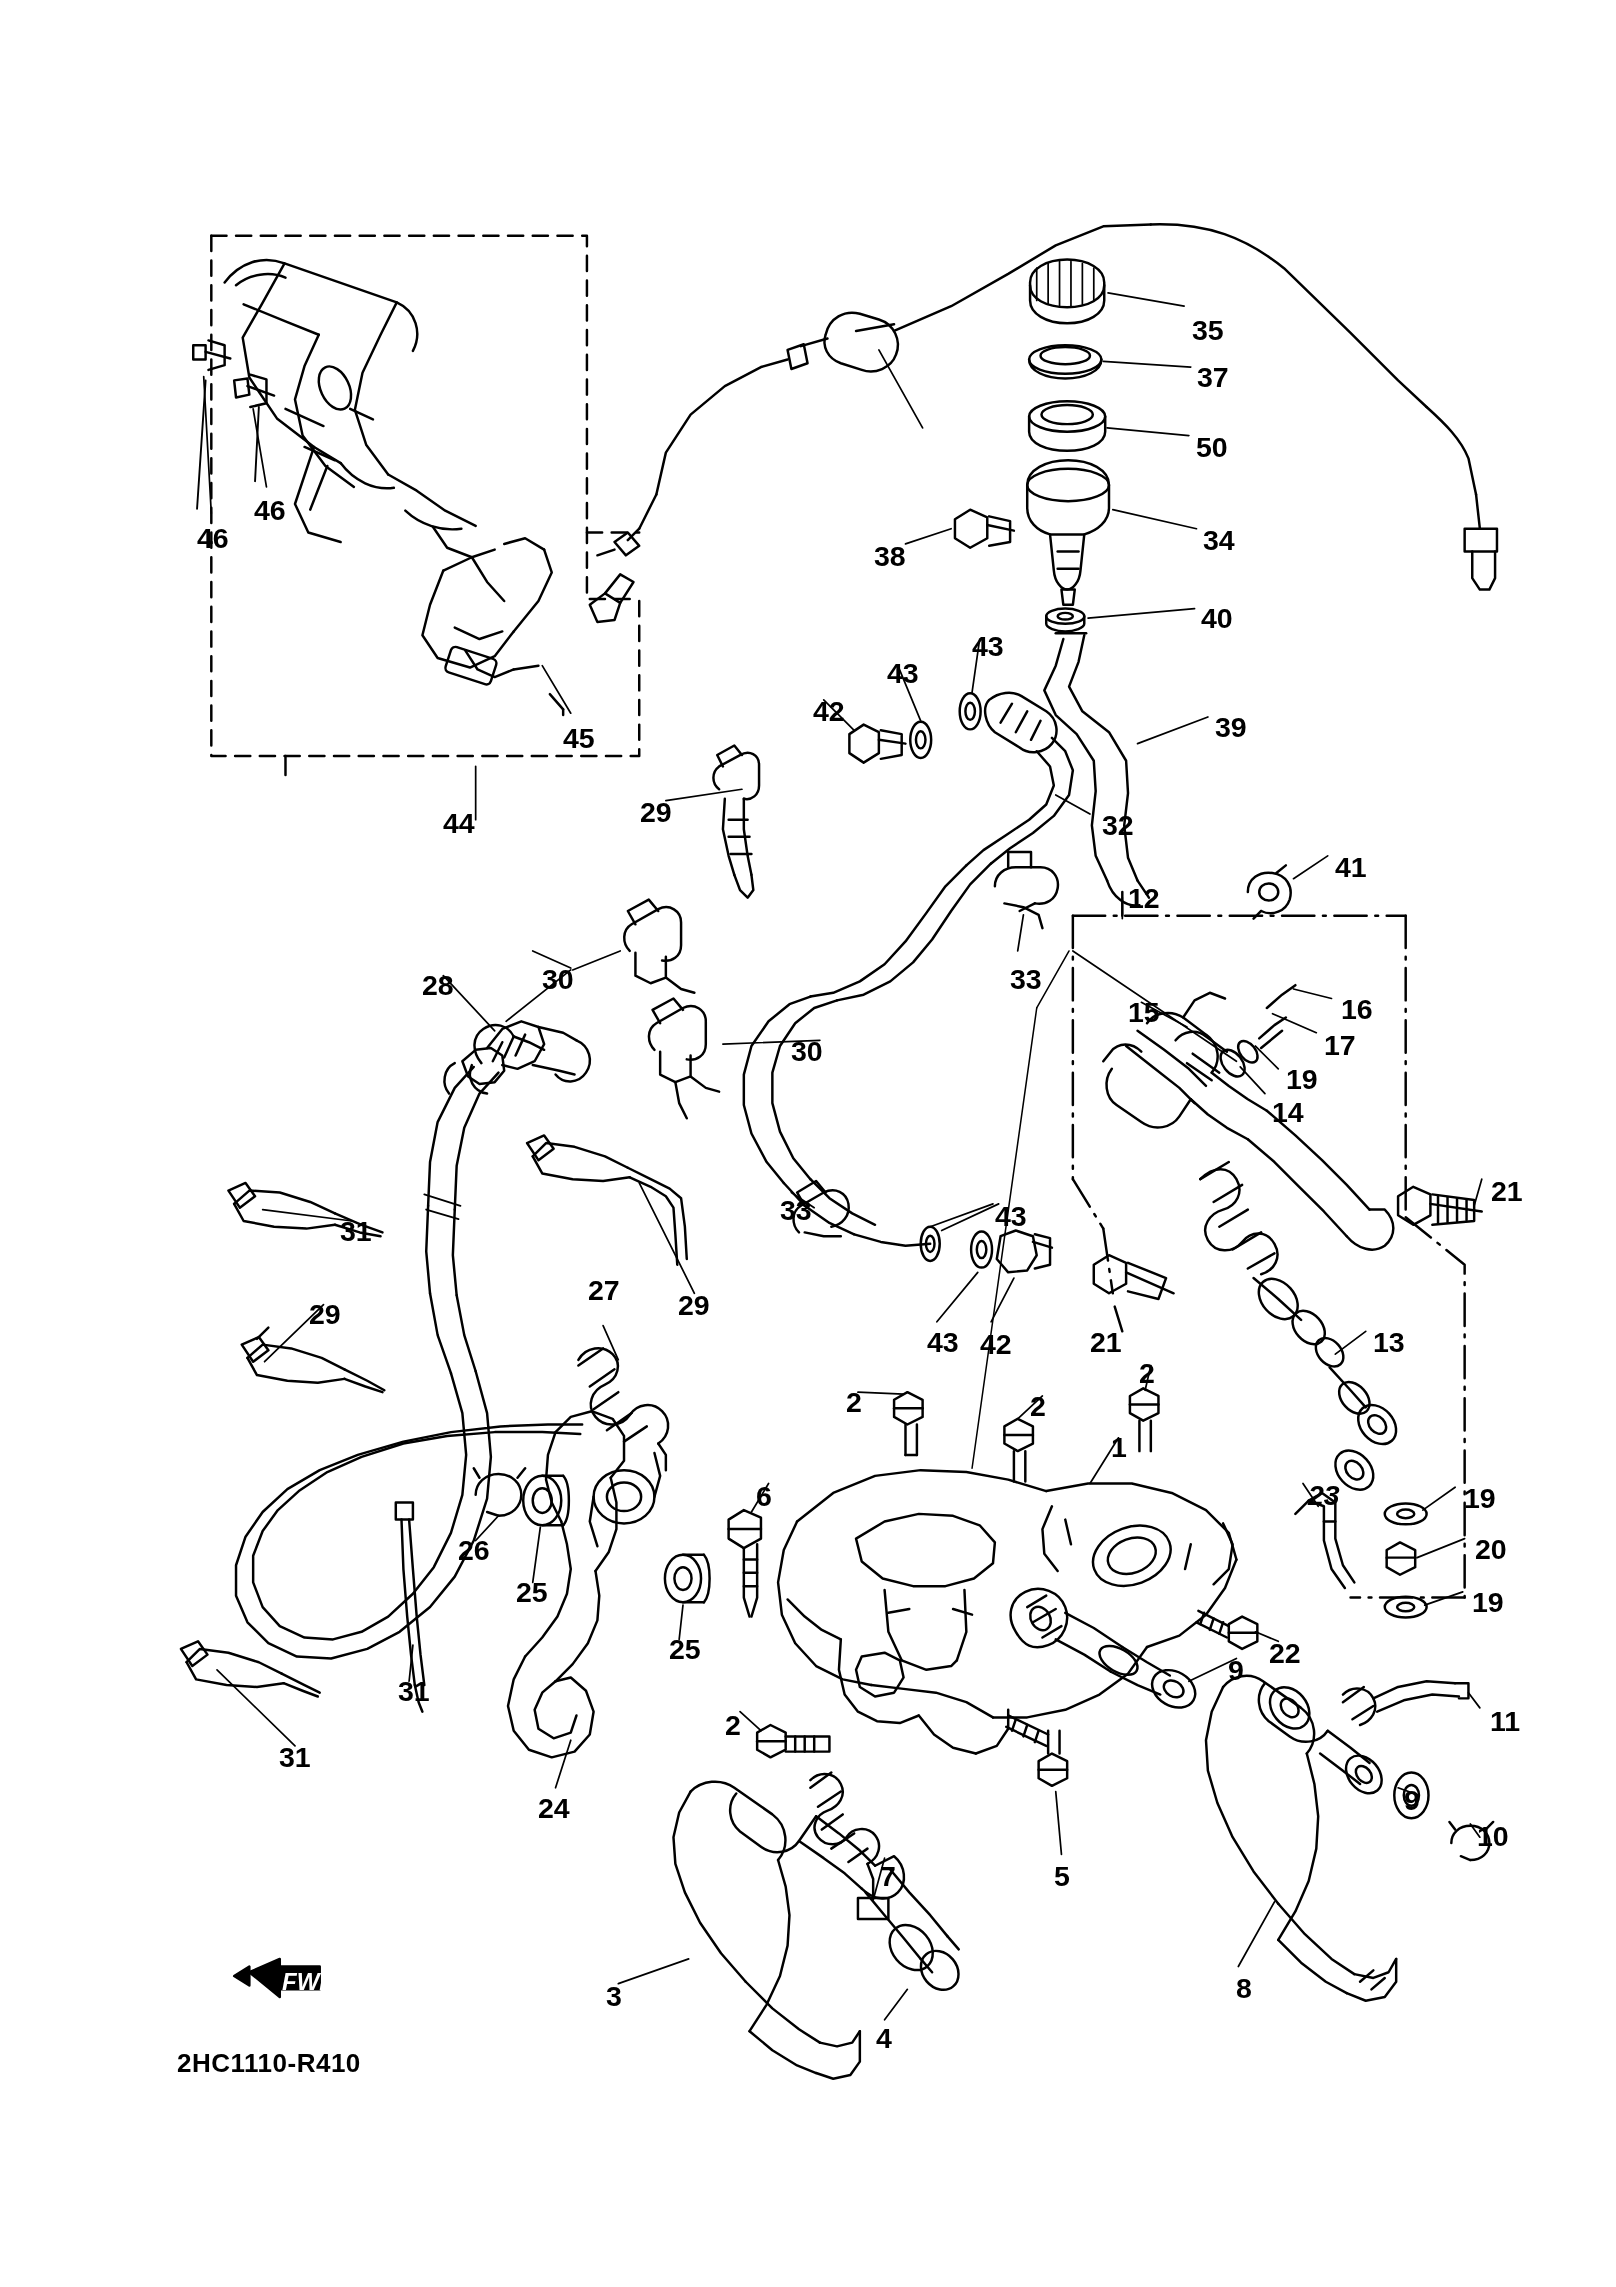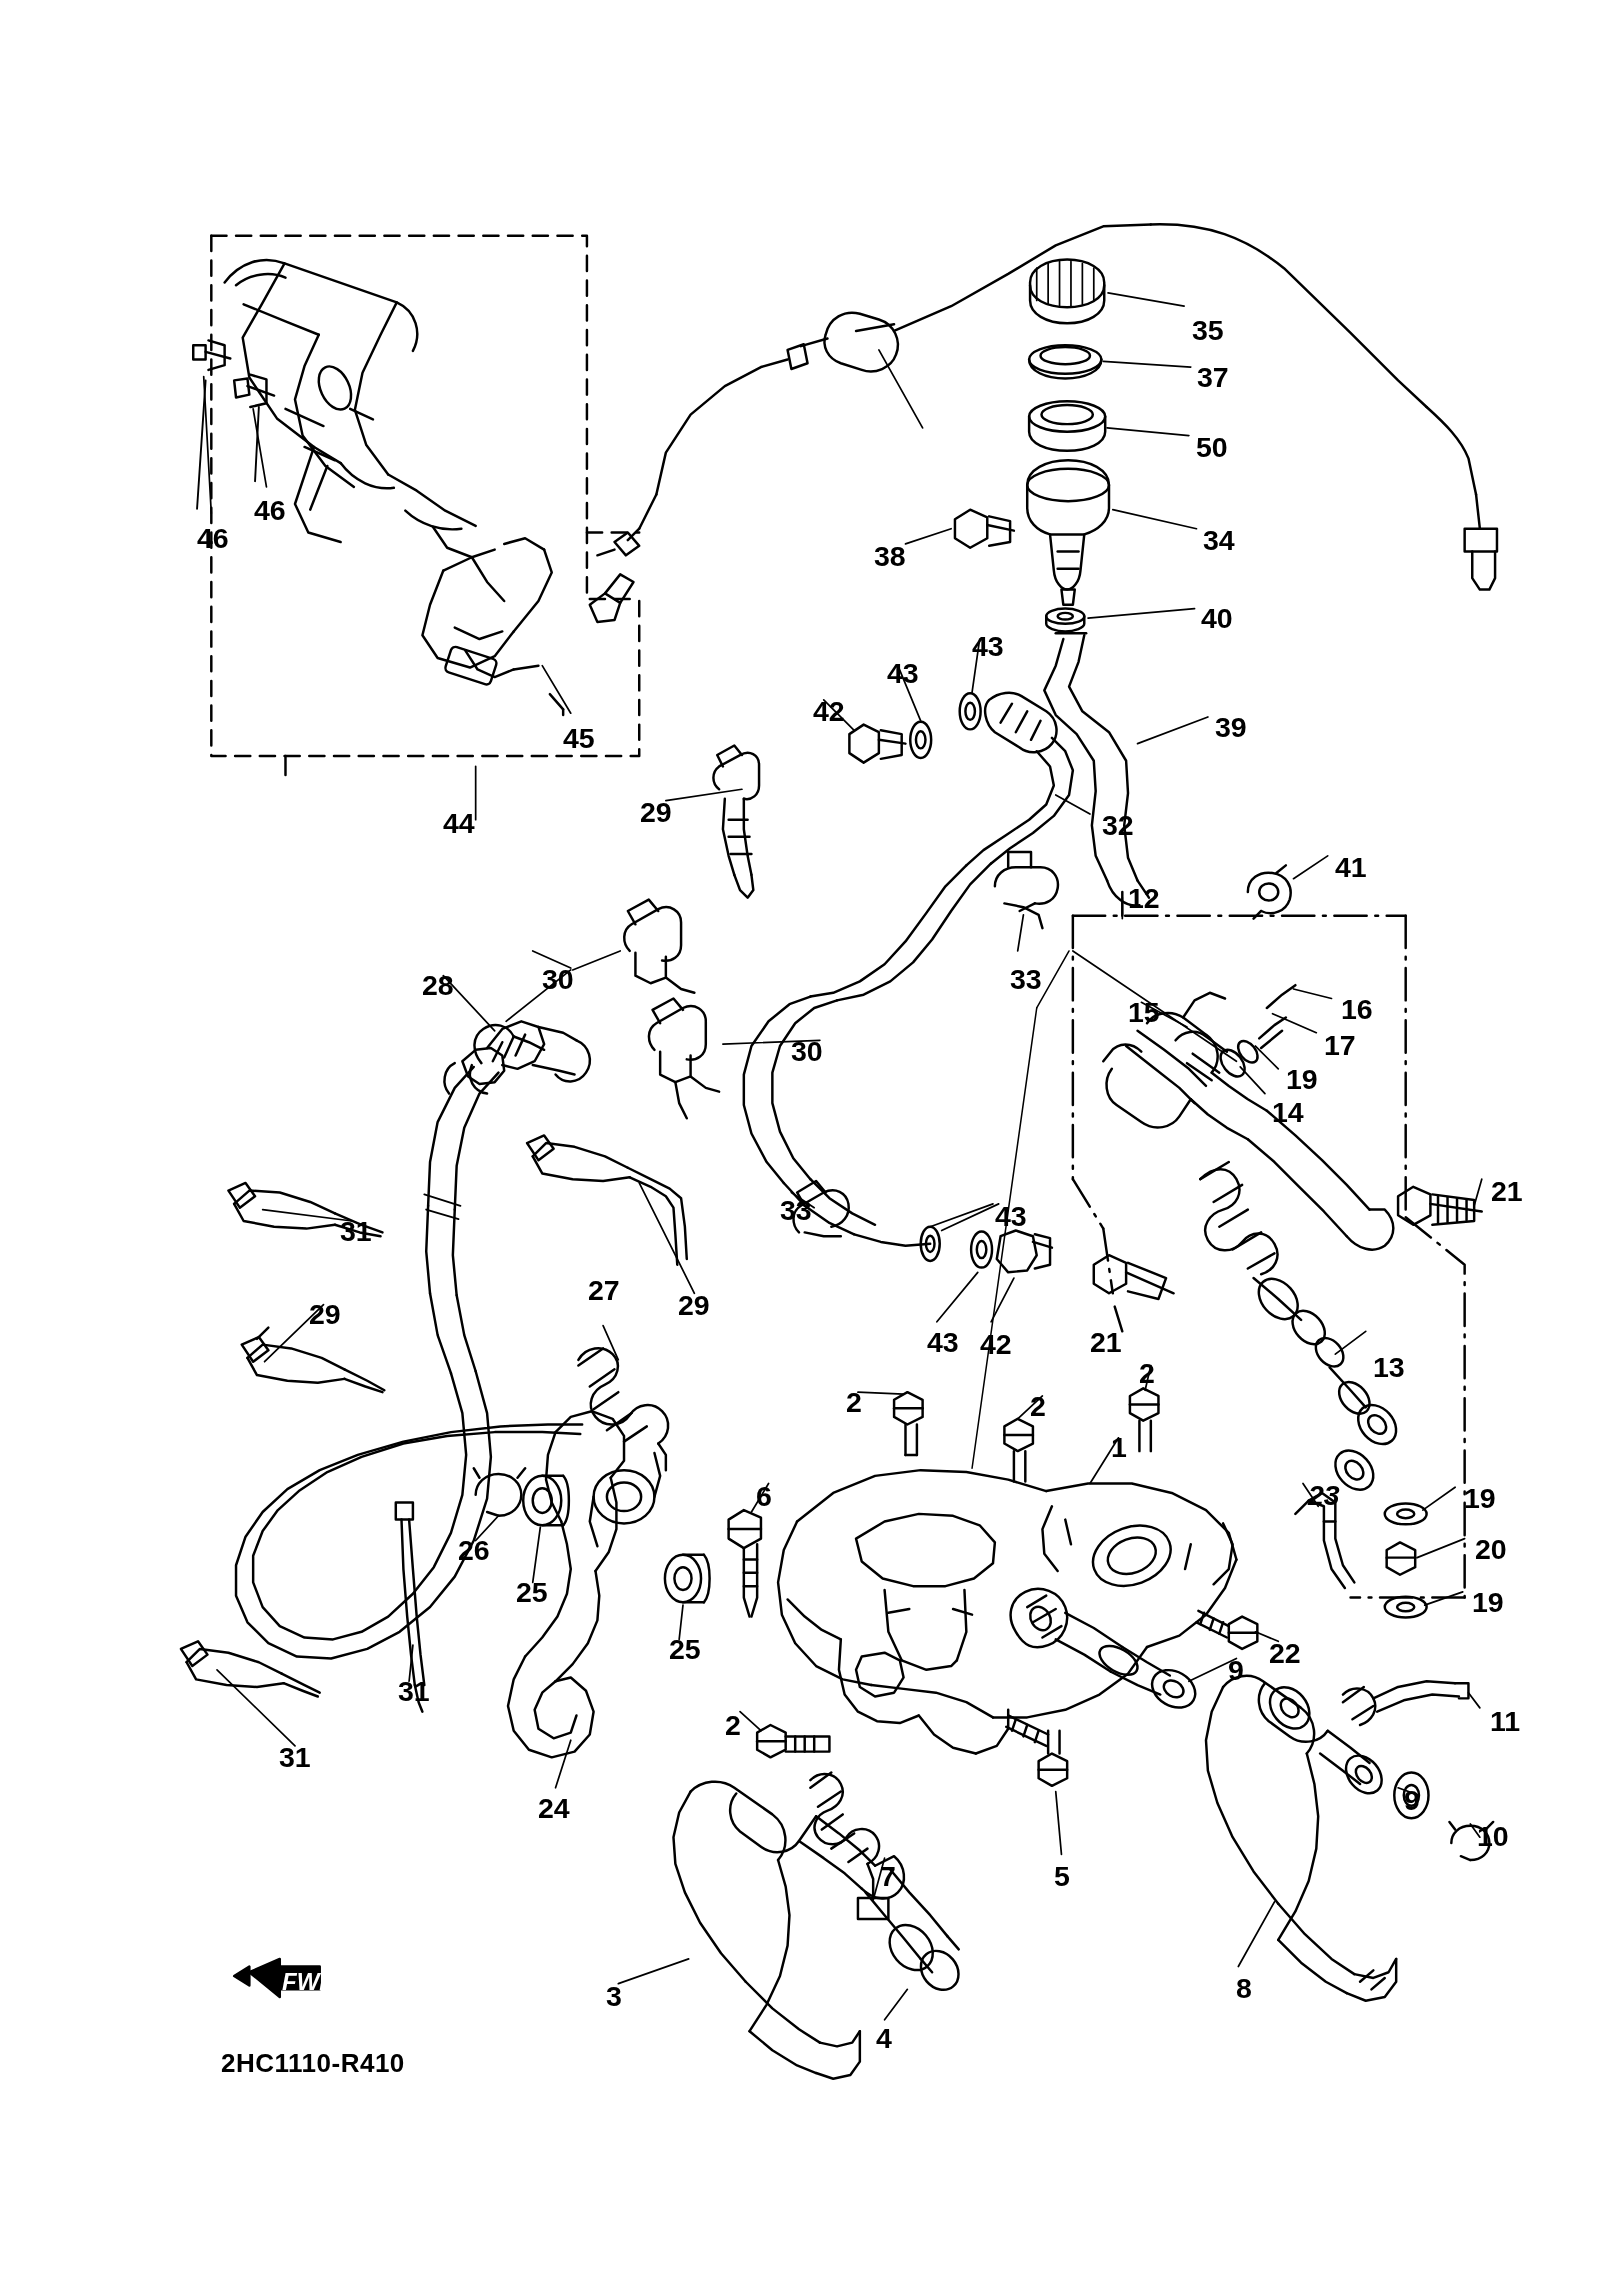--- a/index.html
+++ b/index.html
@@ -32,21 +32,20 @@
     line-height: 1;
   }
   .diagram-code {
     position: absolute;
     font-family: "Liberation Sans", sans-serif;
     font-size: 26px;
     font-weight: 700;
     letter-spacing: 0.5px;
     color: #000000;
     white-space: nowrap;
-    margin-left: 44px;
   }
   .fwd-label {
     position: absolute;
     font-family: "Liberation Sans", sans-serif;
     font-size: 24px;
     font-weight: 700;
     font-style: italic;
     color: #000000;
     white-space: nowrap;
   }
@@ -575,21 +574,21 @@
   <div class="callout" style="left:876px; top:2024px;">4</div>
   <div class="callout" style="left:1054px; top:1862px;">5</div>
   <div class="callout" style="left:756px; top:1482px;">6</div>
   <div class="callout" style="left:880px; top:1862px;">7</div>
   <div class="callout" style="left:1236px; top:1974px;">8</div>
   <div class="callout" style="left:1228px; top:1656px;">9</div>
   <div class="callout" style="left:1404px; top:1786px;">9</div>
   <div class="callout" style="left:1477px; top:1822px;">10</div>
   <div class="callout" style="left:1490px; top:1707px;">11</div>
   <div class="callout" style="left:1128px; top:884px;">12</div>
-  <div class="callout" style="left:1373px; top:1328px;margin-top:25px;">13</div>
+  <div class="callout" style="left:1373px; top:1328px;">13</div>
   <div class="callout" style="left:1272px; top:1098px;">14</div>
   <div class="callout" style="left:1128px; top:998px;">15</div>
   <div class="callout" style="left:1341px; top:995px;">16</div>
   <div class="callout" style="left:1324px; top:1031px;">17</div>
   <div class="callout" style="left:1286px; top:1065px;">19</div>
   <div class="callout" style="left:1464px; top:1484px;">19</div>
   <div class="callout" style="left:1472px; top:1588px;">19</div>
   <div class="callout" style="left:1475px; top:1535px;text-align:right;">20</div>
   <div class="callout" style="left:1491px; top:1177px;">21</div>
   <div class="callout" style="left:1090px; top:1328px;">21</div>

